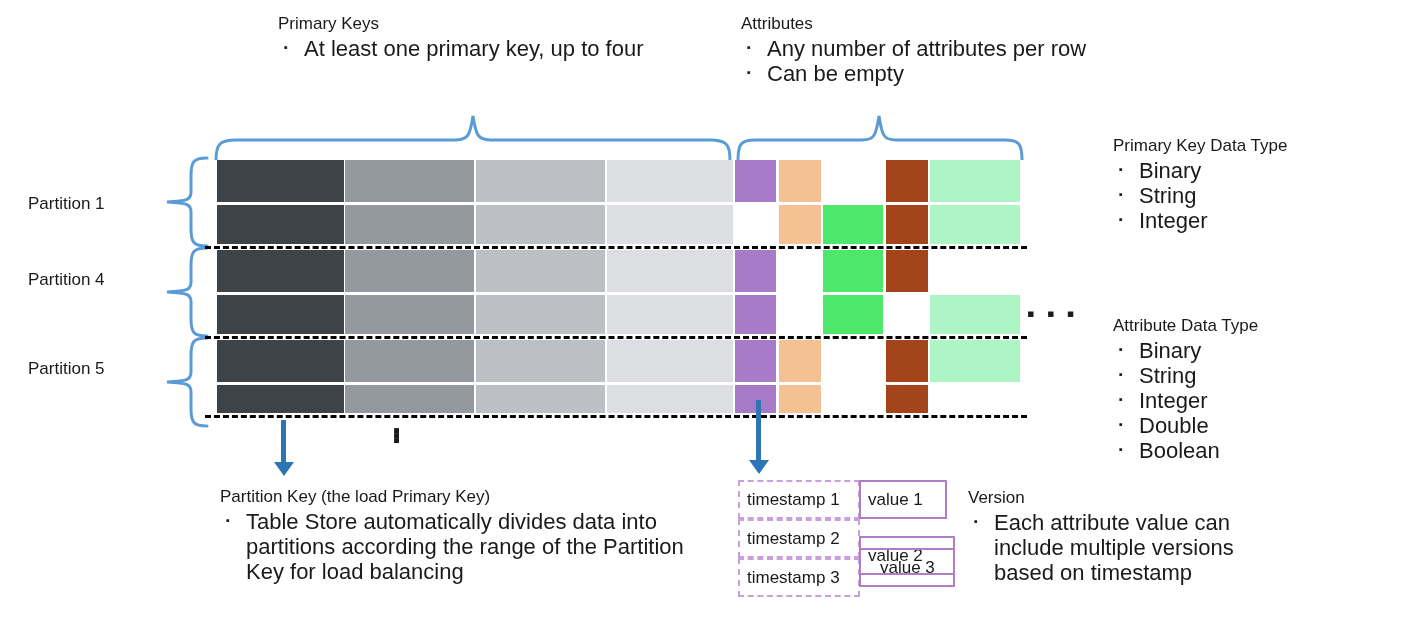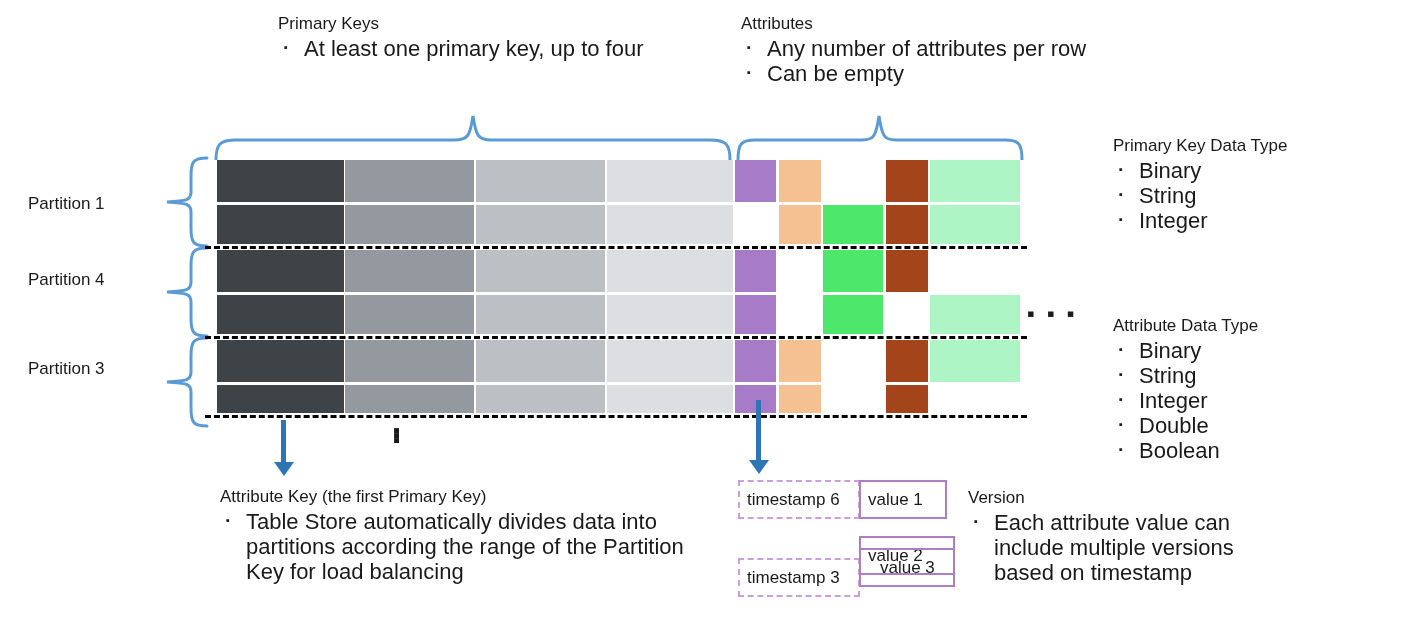--- a/index.html
+++ b/index.html
@@ -78,21 +78,21 @@
 <div class="abs txt-head" style="left:28px;top:192px;">Partition 1</div>
 <svg class="abs" style="left:165px;top:156px;" width="44" height="92" viewBox="0 0 44 92">
   <path d="M42,2 C28,2 26,6 26,20 L26,36 C26,44 22,45 2,46 C22,47 26,48 26,56 L26,72 C26,86 28,90 42,90" fill="none" stroke="#5B9BD5" stroke-width="3" stroke-linecap="round"></path>
 </svg>
 
 <div class="abs txt-head" style="left:28px;top:268px;">Partition 4</div>
 <svg class="abs" style="left:165px;top:246px;" width="44" height="92" viewBox="0 0 44 92">
   <path d="M42,2 C28,2 26,6 26,20 L26,36 C26,44 22,45 2,46 C22,47 26,48 26,56 L26,72 C26,86 28,90 42,90" fill="none" stroke="#5B9BD5" stroke-width="3" stroke-linecap="round"></path>
 </svg>
 
-<div class="abs txt-head" style="left:28px;top:357px;">Partition 3</div>
+<div class="abs txt-head" style="left:28px;top:357px;">Partition 5</div>
 <svg class="abs" style="left:165px;top:336px;" width="44" height="92" viewBox="0 0 44 92">
   <path d="M42,2 C28,2 26,6 26,20 L26,36 C26,44 22,45 2,46 C22,47 26,48 26,56 L26,72 C26,86 28,90 42,90" fill="none" stroke="#5B9BD5" stroke-width="3" stroke-linecap="round"></path>
 </svg>
 
 <div class="abs" id="grid-root" style="left:0;top:0;width:1428px;height:618px;">
     <div class="cell" style="left: 217px; top: 160px; width: 127px; height: 42px; background: rgb(62, 67, 72);"></div>
     <div class="cell" style="left: 345px; top: 160px; width: 129px; height: 42px; background: rgb(148, 153, 159);"></div>
     <div class="cell" style="left: 476px; top: 160px; width: 129px; height: 42px; background: rgb(188, 191, 196);"></div>
     <div class="cell" style="left: 607px; top: 160px; width: 126px; height: 42px; background: rgb(221, 222, 226);"></div>
     <div class="cell" style="left: 735px; top: 160px; width: 41px; height: 42px; background: rgb(168, 123, 200);"></div>
@@ -169,29 +169,30 @@
   </ul>
 </div>
 
 <div class="arrow-line" style="left:281px;top:420px;height:44px;"></div>
 <div class="arrow-head" style="left:274px;top:462px;"></div>
 
 <div class="arrow-line" style="left:756px;top:400px;height:62px;"></div>
 <div class="arrow-head" style="left:749px;top:460px;"></div>
 
 <div class="abs" style="left:220px;top:485px;width:470px;">
-  <div class="txt-head">Attribute Key (the first Primary Key)</div>
+  <div class="txt-head">Partition Key (the load Primary Key)</div>
   <ul class="bullets wrap">
     <li>Table Store automatically divides data into partitions according the range of the Partition Key for load balancing</li>
   </ul>
 </div>
 
 <div class="abs" id="version-table-root" style="left:738px;top:480px;width:250px;height:120px;">
-    <div class="vcell ts" style="left: 0px; top: 0px; width: 122px; height: 39px;">timestamp 6</div>
+    <div class="vcell ts" style="left: 0px; top: 0px; width: 122px; height: 39px;">timestamp 1</div>
     <div class="vcell val" style="left: 121px; top: 0px; width: 88px; height: 39px;">value 1</div>
+    <div class="vcell ts" style="left: 0px; top: 39px; width: 122px; height: 39px;">timestamp 2</div>
     <div class="vcell val" style="left: 121px; top: 56px; width: 96px; height: 39px;">value 2</div>
     <div class="vcell ts" style="left: 0px; top: 78px; width: 122px; height: 39px;">timestamp 3</div>
     <div class="vcell val" style="left: 121px; top: 68px; width: 96px; height: 39px; padding-left: 19px;">value 3</div>
   </div>
 
 <div class="abs" style="left:968px;top:486px;width:300px;">
   <div class="txt-head">Version</div>
   <ul class="bullets wrap">
     <li>Each attribute value can include multiple versions based on timestamp</li>
   </ul>

